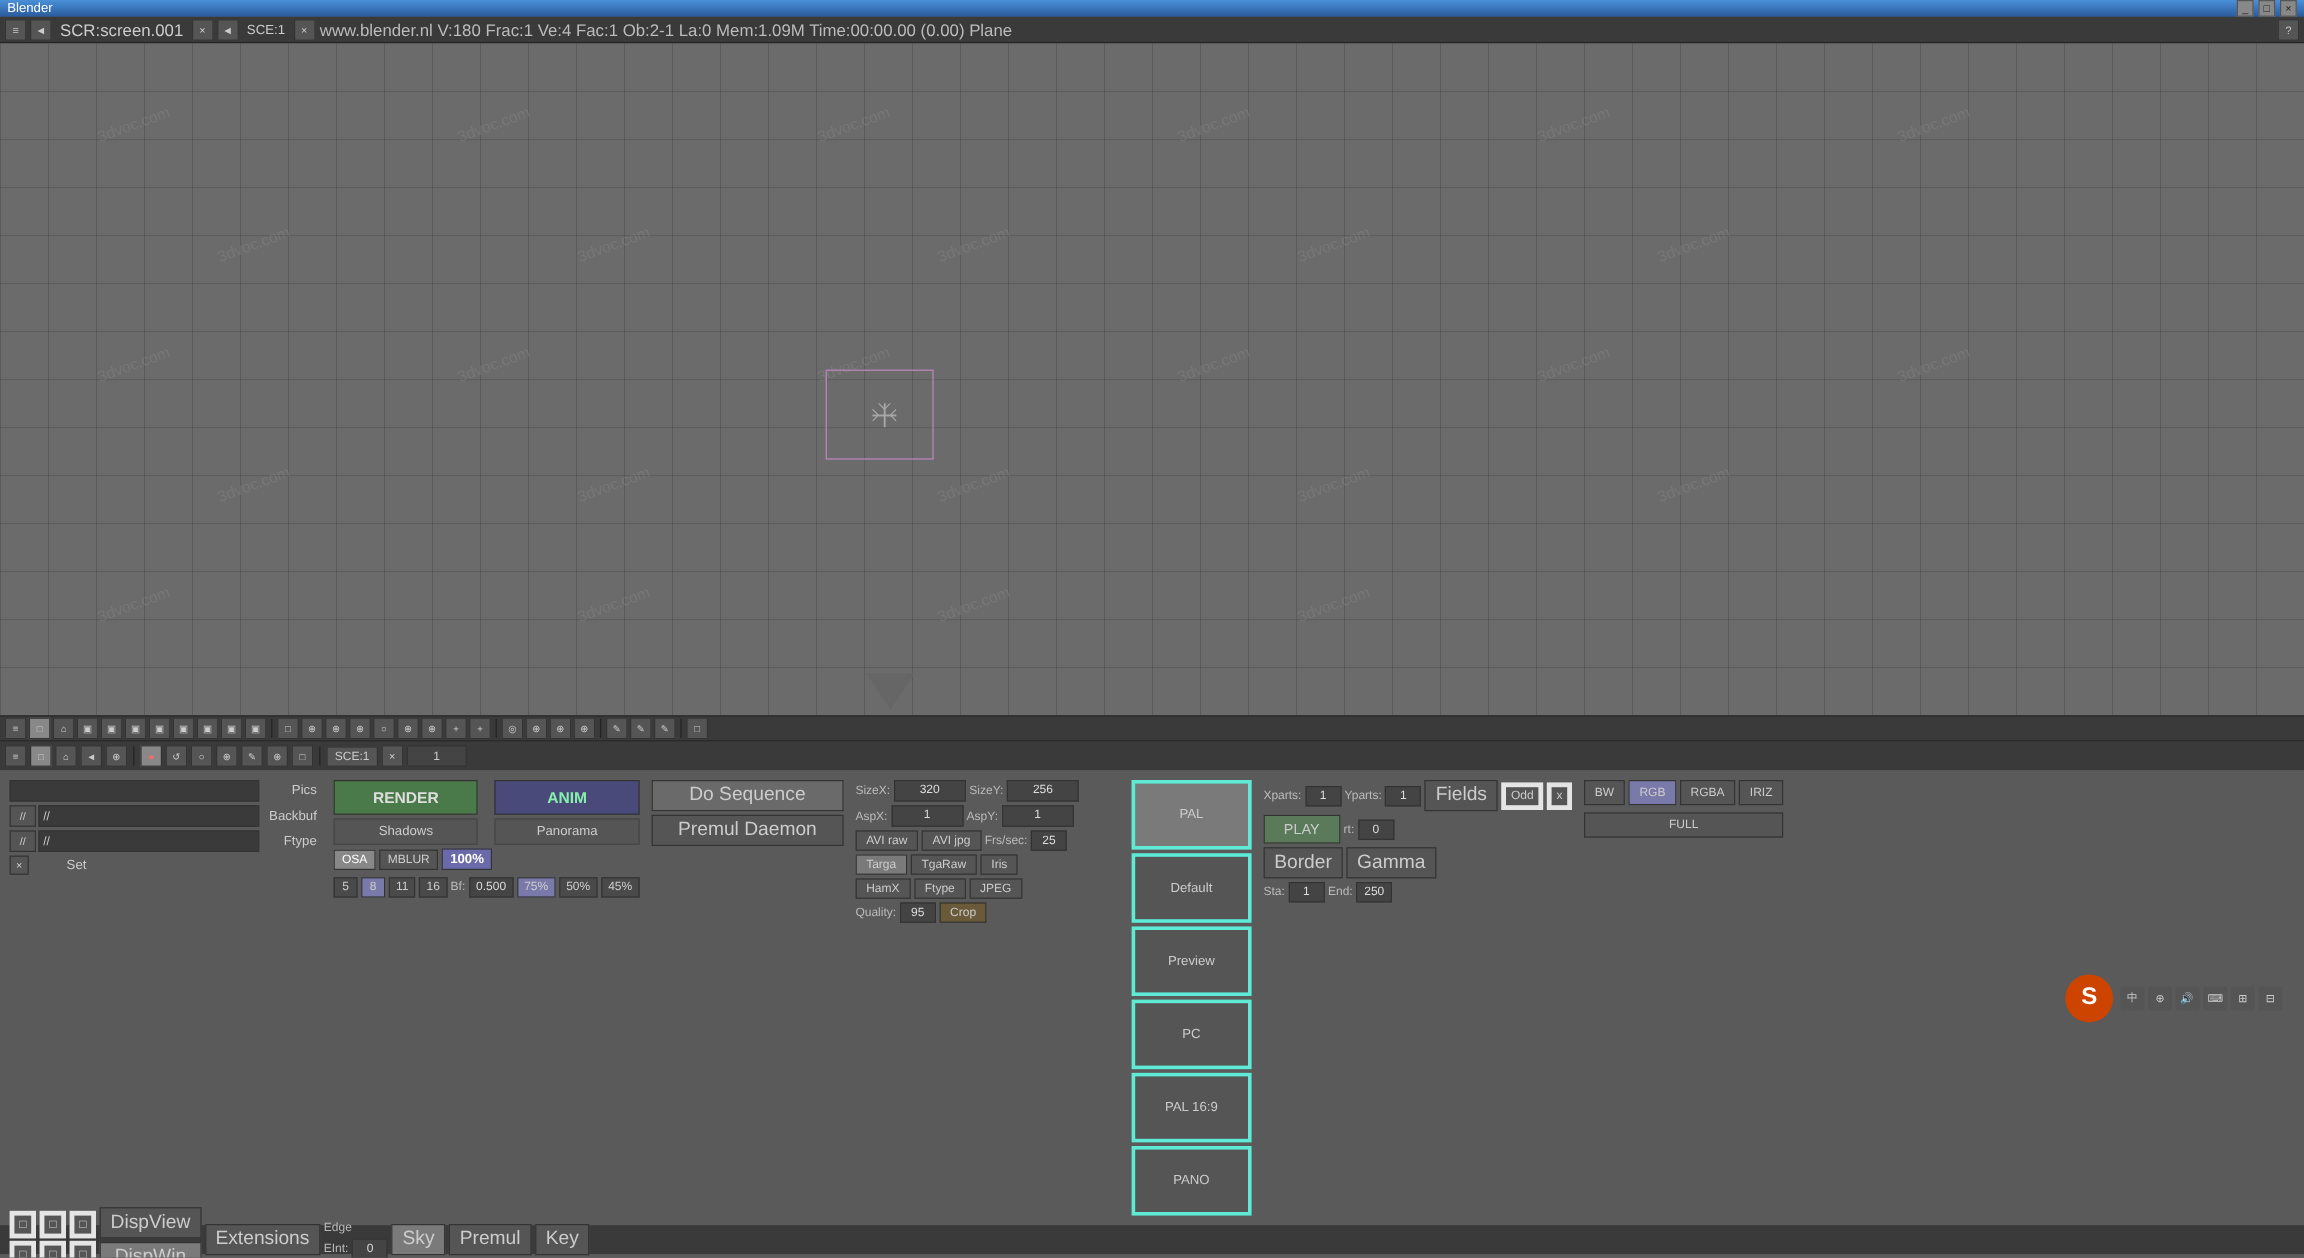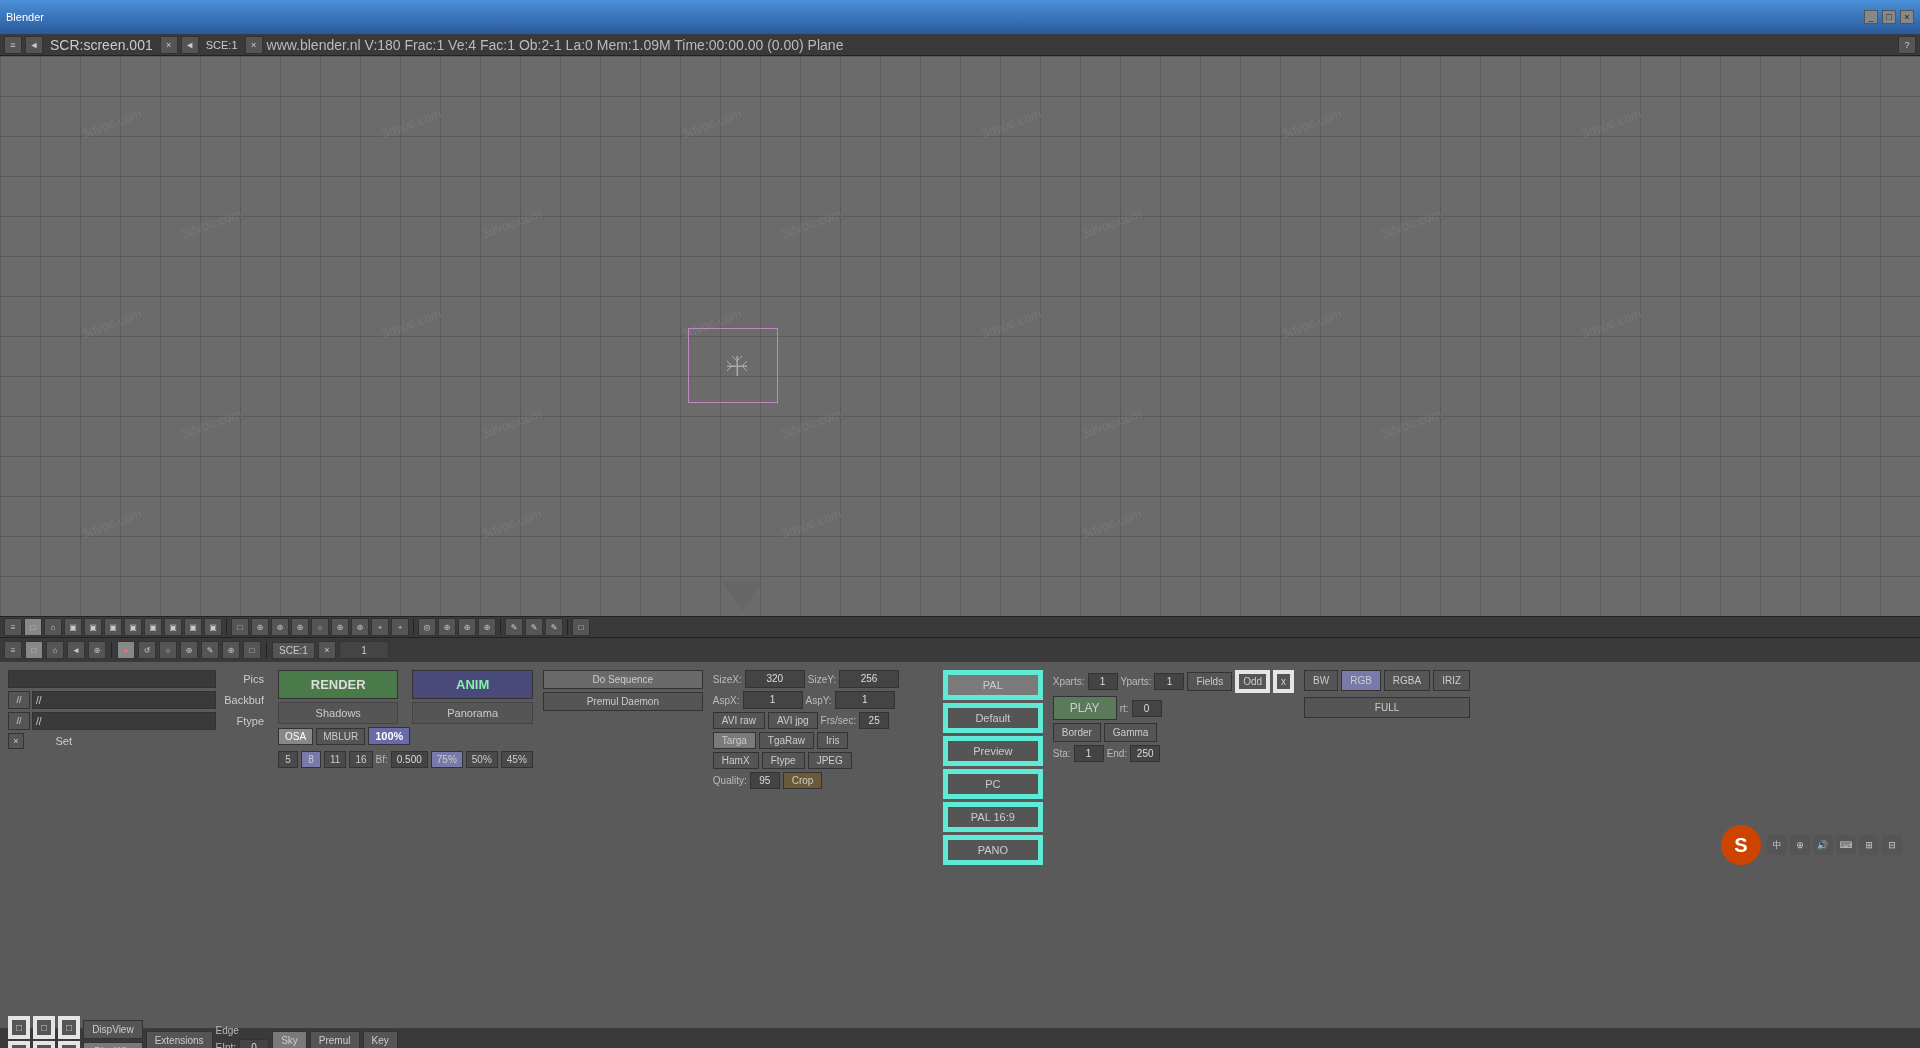--- a/index.html
+++ b/index.html
@@ -9,21 +9,21 @@
       background: #5a5a5a;
       font-family: 'Arial', sans-serif;
       font-size: 11px;
       color: #ddd;
       overflow: hidden;
     }
 
     
     #title-bar {
       width: 100%;
-      height: 34px;
+      height: 14px;
       background: linear-gradient(to bottom, #4a90d9, #2a5a9a);
       display: flex;
       align-items: center;
       padding: 0 6px;
       color: white;
       font-size: 11px;
     }
     #title-bar .title { flex: 1; }
     #title-bar .win-controls { display: flex; gap: 4px; }
     #title-bar .win-btn {
@@ -333,23 +333,23 @@
     .codec-btn.active { background: #7a7a7a; }
 
     
     #format-panel {
       display: flex;
       flex-direction: column;
       gap: 3px;
       min-width: 100px;
     }
     .format-btn {
-      padding: 4px 10px;
-      background: #555;
-      border: 5px solid #5eead4;
+      padding: 20px 10px;
+      background: #555;
+      border: 3px solid #5eead4;
       color: #ccc; font-size: 11px;
       cursor: pointer; text-align: center;
     }
     .format-btn.active { background: #7a7a7a; }
 
     
     #color-panel {
       display: flex;
       flex-direction: column;
       gap: 3px;
@@ -385,21 +385,21 @@
     .btn-sm {
       padding: 2px 4px;
       background: #555; border: 4px solid #e5e5e5;
       color: #ccc; font-size: 10px;
       cursor: pointer; text-align: center;
       min-width: 18px;
     }
     .btn-md {
       padding: 3px 8px;
       background: #555; border: 1px solid #333;
-      color: #ccc; font-size: 10px;
+      color: #ccc; font-size: 16px;
       cursor: pointer; text-align: center;
     }
     .btn-md.active { background: #7a7a7a; }
 
     .field-label {
       font-size: 10px; color: #bbb;
       white-space: nowrap;
     }
     .field-value {
       padding: 2px 5px;

